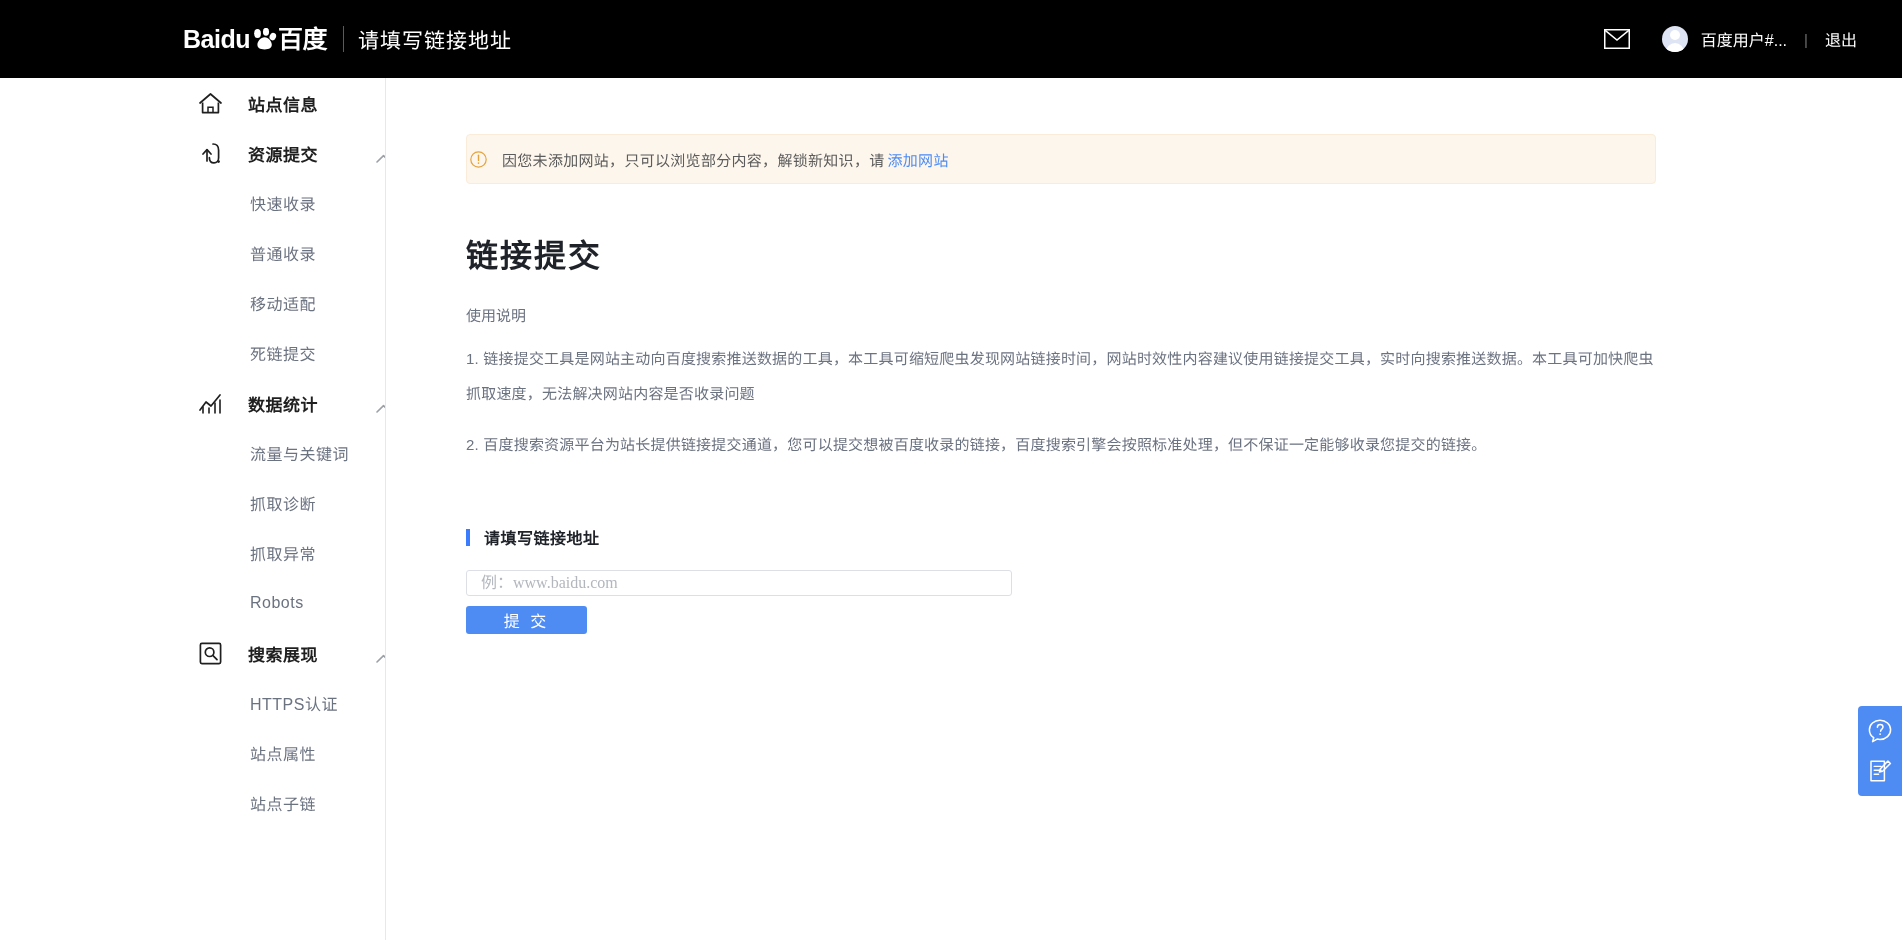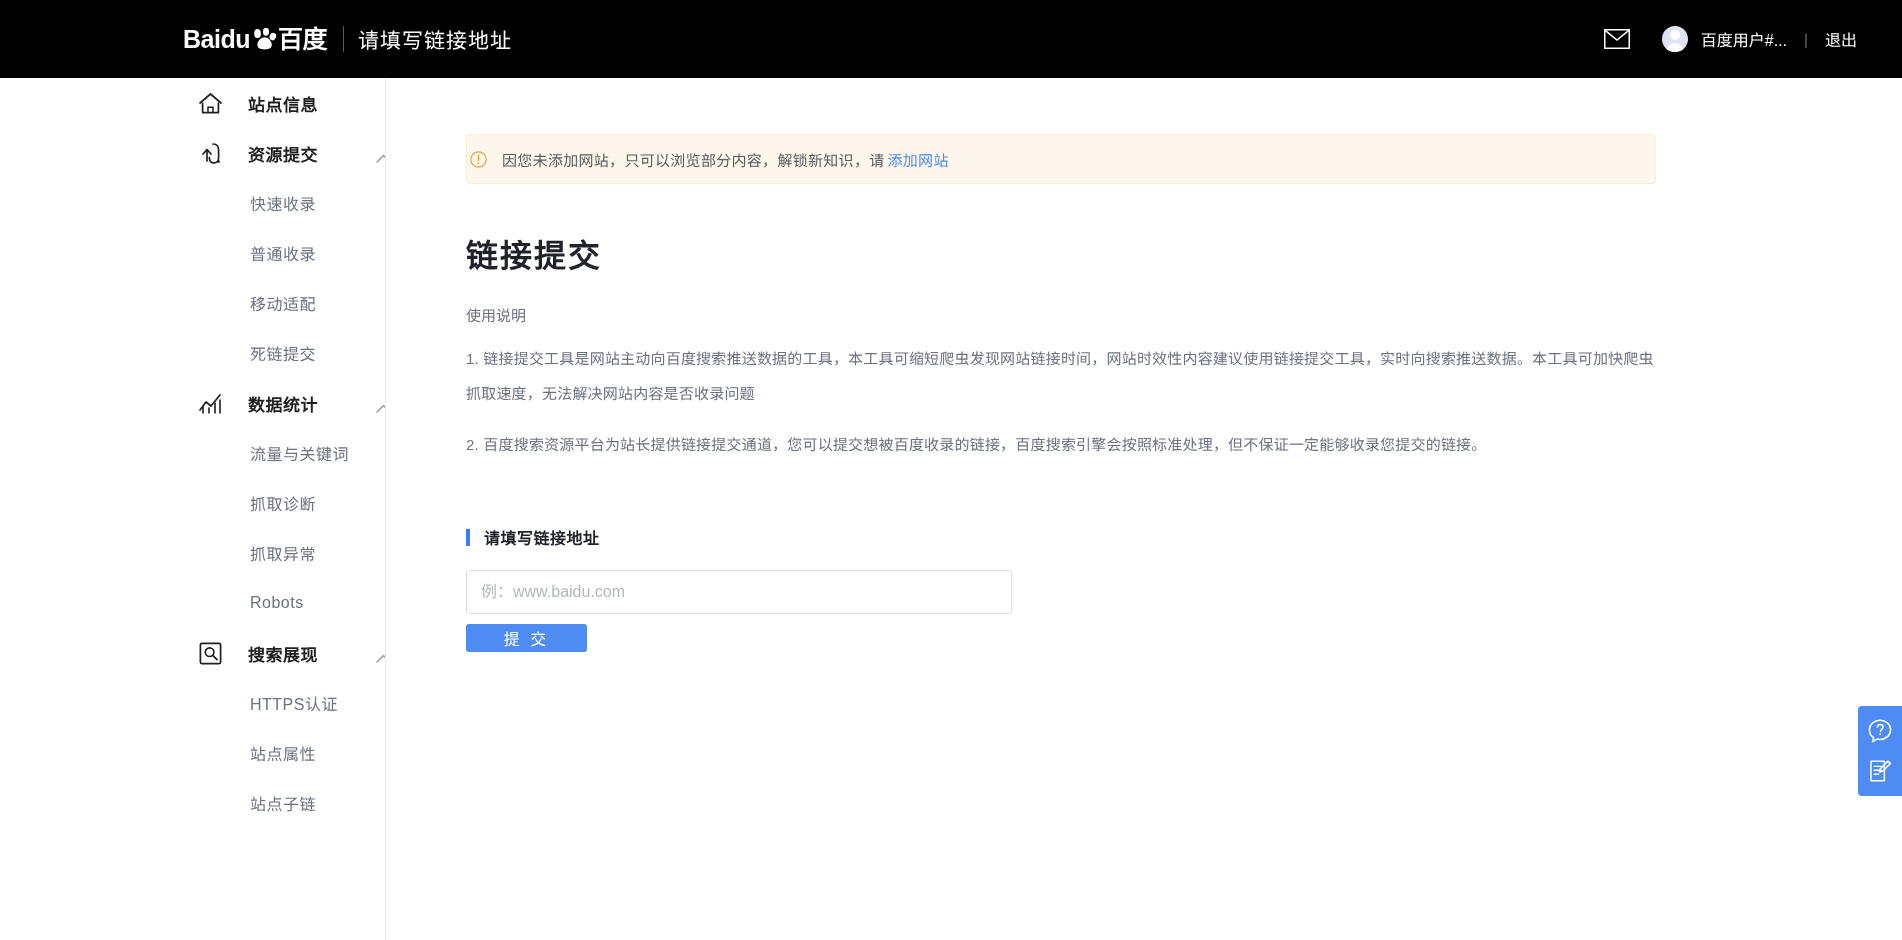--- a/index.html
+++ b/index.html
@@ -250,28 +250,28 @@
   .form-head-label {
     font-size: 16px;
     font-weight: bold;
     color: #1f2329;
     letter-spacing: 0.5px;
   }
   .url-input {
     display: block;
     margin: 21px 9px 0 80px;
     width: 546px;
-    height: 44px;
+    height: 26px;
     border: 1px solid #dcdfe6;
     border-radius: 3px;
     padding: 0 14px;
     font-size: 16px;
     color: #333;
     outline: none;
-    font-family: Liberation Sans, sans-serif;
+    font-family: Liberation Serif, serif;
     background: #fff;
   }
   .url-input::placeholder { color: #b3b7bd; }
   .submit-btn {
     display: block;
     margin: 10px 0 0 80px;
     width: 121px;
     height: 28px;
     background: #4e8cf4;
     border: none;

